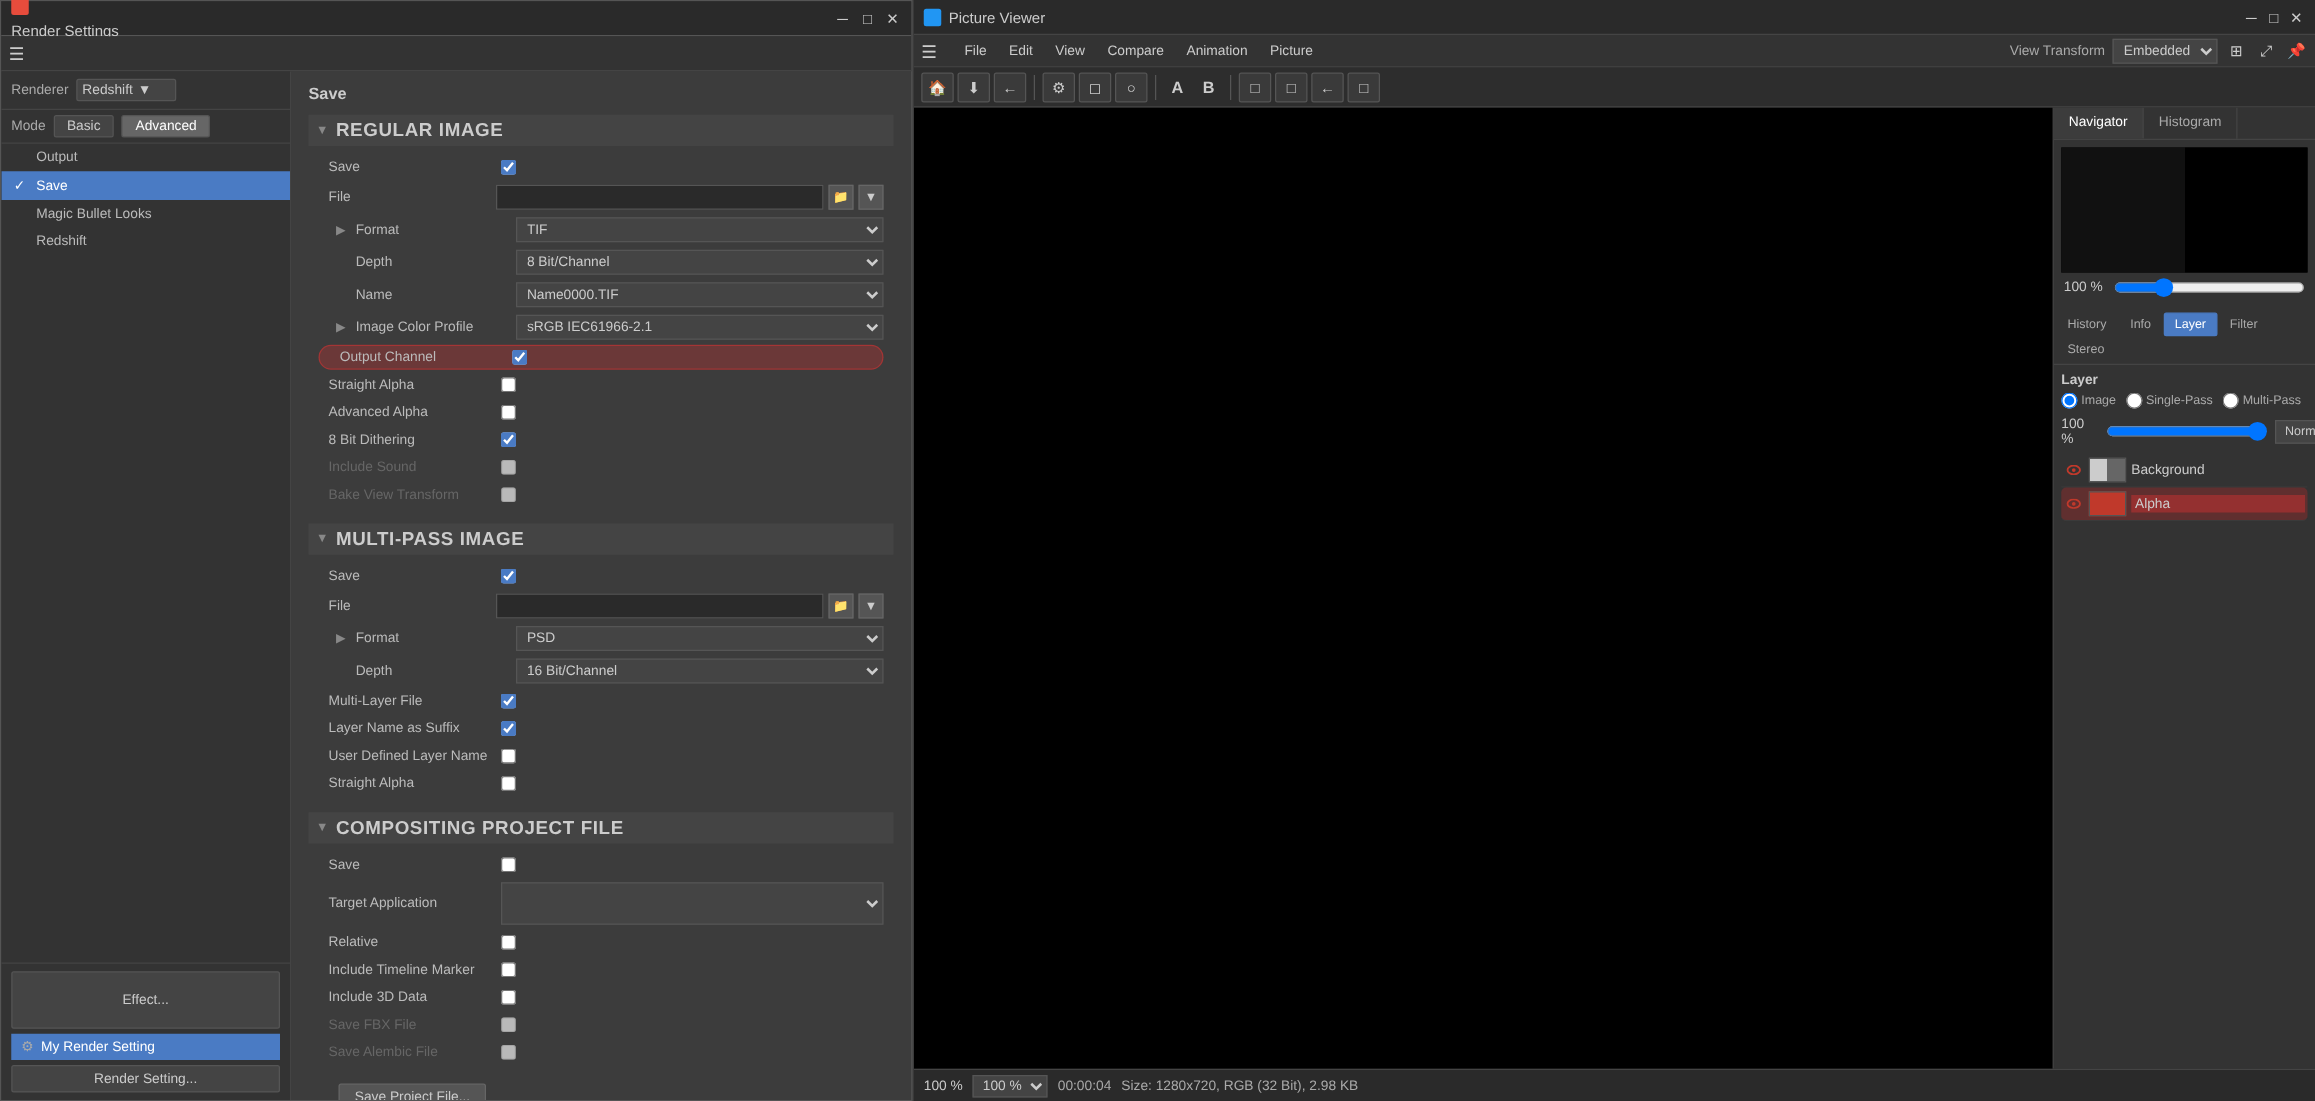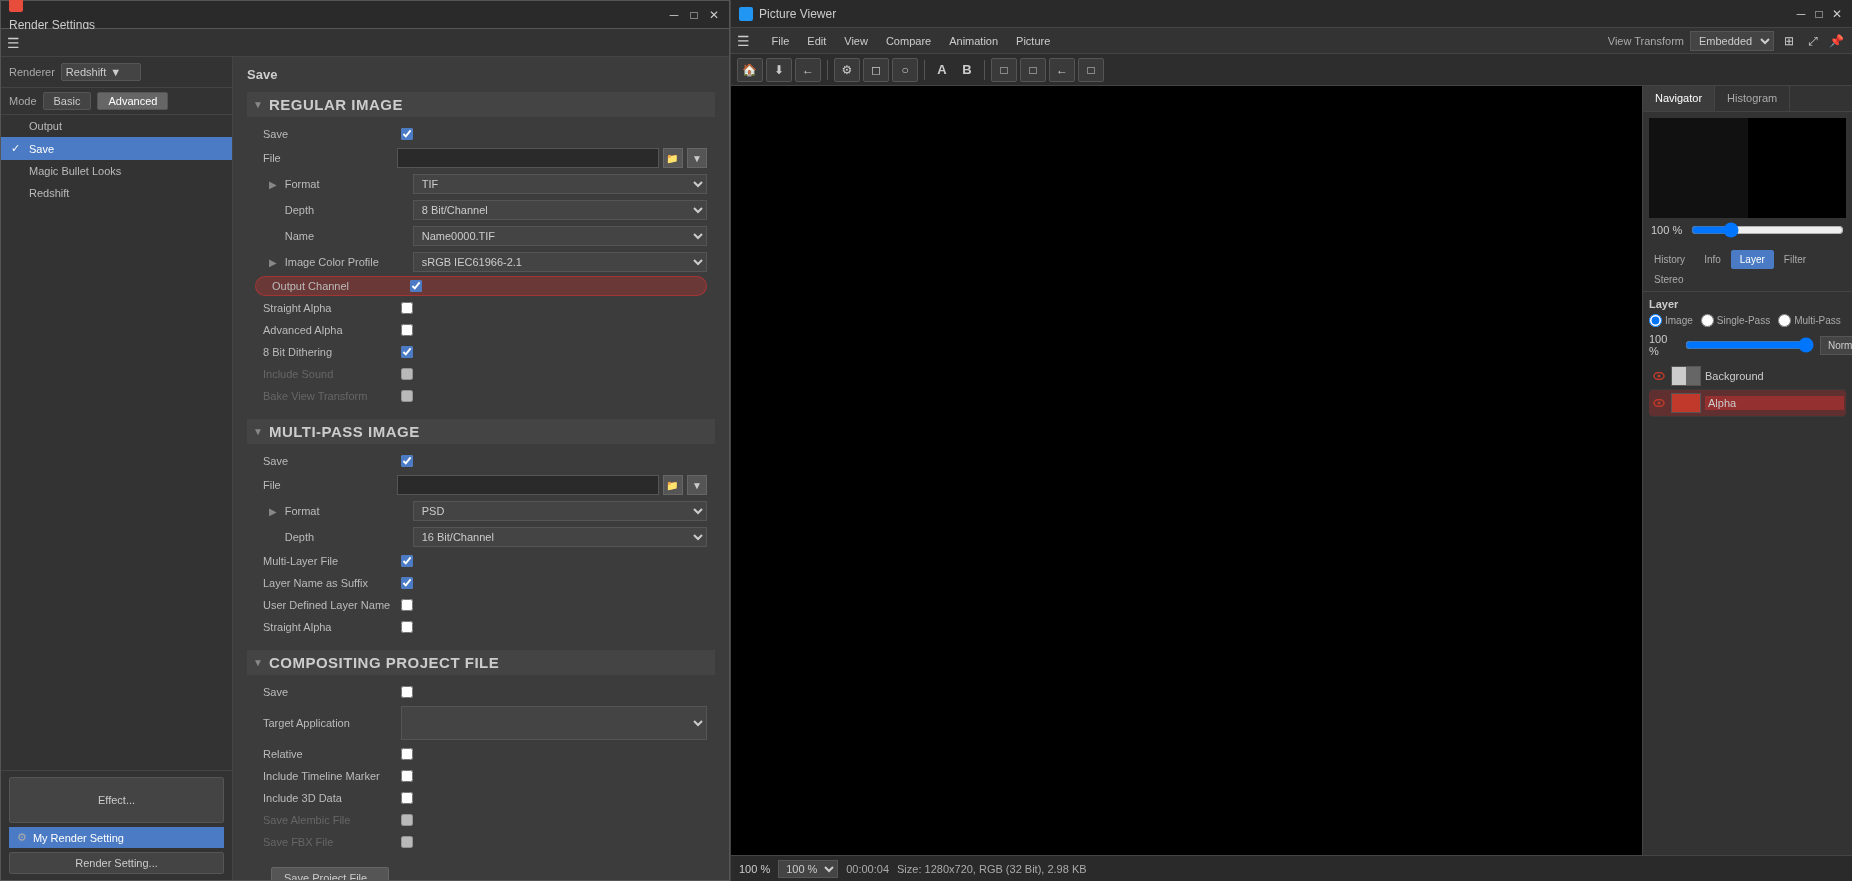--- a/index.html
+++ b/index.html
@@ -673,26 +673,26 @@
           <span class="form-label">Include Timeline Marker</span>
           <input type="checkbox" class="checkbox-input" style="">
         </div>
 
         <div class="form-row">
           <span class="form-label">Include 3D Data</span>
           <input type="checkbox" class="checkbox-input" style="">
         </div>
 
         <div class="form-row">
+          <span class="form-label" style="color:#666">Save FBX File</span>
+          <input type="checkbox" class="checkbox-input" disabled="" style="">
+        </div>
+
+        <div class="form-row">
           <span class="form-label" style="color:#666">Save Alembic File</span>
-          <input type="checkbox" class="checkbox-input" disabled="" style="">
-        </div>
-
-        <div class="form-row">
-          <span class="form-label" style="color:#666">Save FBX File</span>
           <input type="checkbox" class="checkbox-input" disabled="" style="">
         </div>
 
         <div style="padding: 6px 8px;">
           <button class="save-project-btn">Save Project File...</button>
         </div>
       </div>
     </div>
   </div>
 </div>

